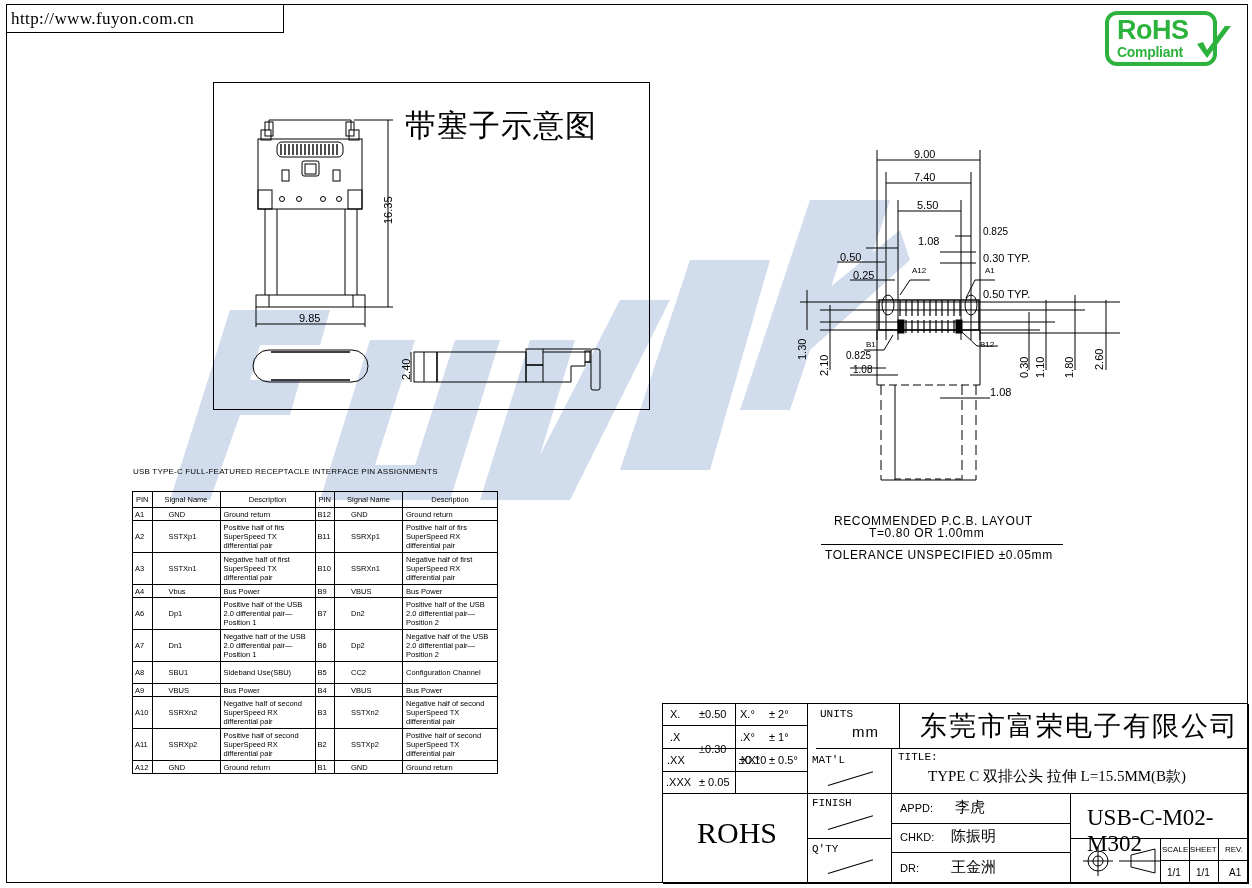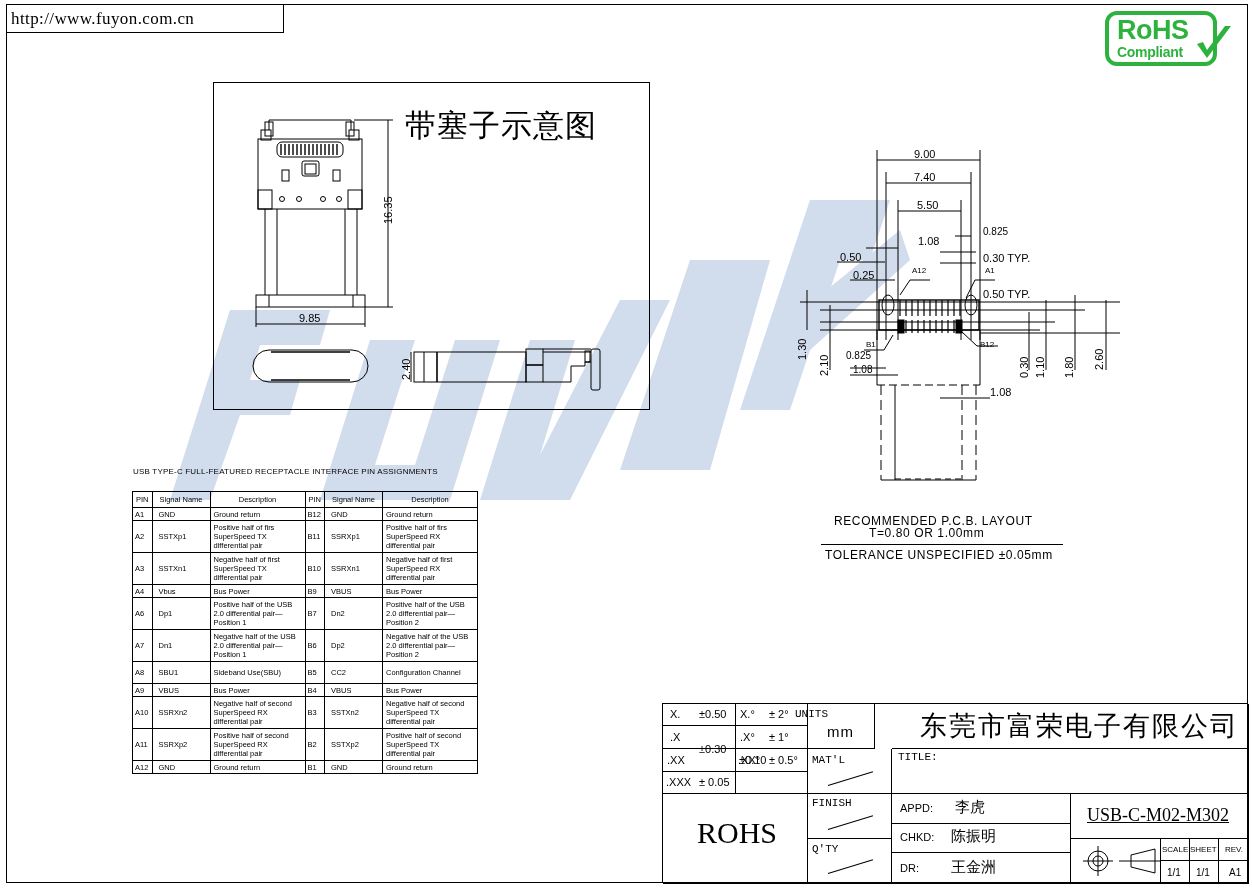--- a/index.html
+++ b/index.html
@@ -13,21 +13,21 @@
   .rohs-check { position:absolute; left:1195px; top:22px; width:38px; height:40px; }
   .plug-box { position:absolute; left:213px; top:82px; width:437px; height:328px; border:1px solid #000; box-sizing:border-box; }
   .plug-title { position:absolute; left:405px; top:105px; font-family:"Liberation Serif", serif; font-size:31px; letter-spacing:1px; }
   .dim { font-family:"Liberation Sans", sans-serif; font-size:11px; position:absolute; white-space:nowrap; }
   .dim-v { transform:rotate(-90deg); transform-origin:left top; }
   .pin-heading { position:absolute; left:133px; top:467px; font-size:8px; letter-spacing:0.2px; }
   table.pins { position:absolute; left:132px; top:491px; border-collapse:collapse; font-size:7.5px; line-height:9px; }
   table.pins th, table.pins td { border:1px solid #000; padding:1px 3px; vertical-align:middle; text-align:left; }
   table.pins th { font-weight:normal; text-align:center; height:13px; }
   table.pins td.pin { width:14px; padding:1px 2px; }
-  table.pins td.sig { width:48px; padding-left:6px; }
+  table.pins td.sig { width:48px; padding-left:16px; }
   table.pins td.desc { width:88px;margin-left:36px; }
   .pcb-caption { position:absolute; font-size:12px; letter-spacing:0.6px; white-space:nowrap; }
   .watermark { position:absolute; left:150px; top:170px; width:760px; height:360px; pointer-events:none; }
   
   .tb { position:absolute; left:662px; top:703px; width:586px; height:180px; border-top:1px solid #000; border-left:1px solid #000; box-sizing:border-box; }
   .cell { position:absolute; border-right:1px solid #000; border-bottom:1px solid #000; box-sizing:border-box; font-size:11px; }
   .tol { font-size:11px; }
   .mono { font-family:"Liberation Mono", monospace; }
   .serif { font-family:"Liberation Serif", serif; }
   .slash { position:absolute; height:1px; background:#000; transform-origin:left center; }
@@ -391,34 +391,35 @@
   <div class="cell tol" style="left:73px;top:45px;width:72px;height:23px;">
     <span class="abs" style="left:2px;top:5px;">.XX°</span>
     <span class="abs" style="left:33px;top:5px;">± 0.5°</span>
   </div>
   <div class="cell tol" style="left:0;top:68px;width:73px;height:22px;">
     <span class="abs" style="left:3px;top:4px;">.XXX</span>
     <span class="abs" style="left:36px;top:4px;">± 0.05</span>
   </div>
   <div class="cell" style="left:73px;top:68px;width:72px;height:22px;"></div>
 
-  <div class="cell" style="left:128px;top:0;width:84px;height:45px;">
+  <div class="cell" style="left:153px;top:0;width:84px;height:45px;">
     <span class="abs mono" style="left:4px;top:4px;font-size:11px;">UNITS</span>
     <span class="abs" style="left:36px;top:19px;font-size:15px;letter-spacing:1px;">mm</span>
   </div>
   <div class="cell" style="left:145px;top:45px;width:84px;height:45px;">
     <span class="abs mono" style="left:4px;top:5px;font-size:11px;">MAT'L</span>
     <div class="slash" style="left:20px;top:36px;width:47px;transform:rotate(-17deg);"></div>
   </div>
 
   <div class="cell" style="left:229px;top:0;width:357px;height:45px;">
     <span class="abs serif" style="left:28px;top:4px;font-size:27px;letter-spacing:2px;">东莞市富荣电子有限公司</span>
   </div>
   <div class="cell" style="left:229px;top:45px;width:357px;height:45px;">
     <span class="abs mono" style="left:6px;top:2px;font-size:11px;">TITLE:</span>
+    <span class="abs serif" style="left:36px;top:18px;font-size:15px;">TYPE C 双排公头 拉伸 L=15.5MM(B款)</span>
   </div>
 
   <div class="cell" style="left:0;top:90px;width:145px;height:90px;">
     <span class="abs serif" style="left:34px;top:22px;font-size:30px;">ROHS</span>
   </div>
 
   <div class="cell" style="left:145px;top:90px;width:84px;height:45px;">
     <span class="abs mono" style="left:4px;top:3px;font-size:11px;">FINISH</span>
     <div class="slash" style="left:20px;top:35px;width:47px;transform:rotate(-17deg);"></div>
   </div>
@@ -434,21 +435,21 @@
   <div class="cell" style="left:229px;top:120px;width:179px;height:29px;">
     <span class="abs" style="left:8px;top:7px;font-size:11px;">CHKD:</span>
     <span class="abs serif" style="left:59px;top:3px;font-size:15px;">陈振明</span>
   </div>
   <div class="cell" style="left:229px;top:149px;width:179px;height:31px;">
     <span class="abs" style="left:8px;top:9px;font-size:11px;">DR:</span>
     <span class="abs serif" style="left:59px;top:5px;font-size:15px;">王金洲</span>
   </div>
 
   <div class="cell" style="left:408px;top:90px;width:178px;height:45px;">
-    <span class="abs serif" style="left:16px;top:11px;font-size:18px;text-decoration:underline;">USB-C-M02-M302</span>
+    <span class="abs serif" style="left:16px;top:11px;font-size:23px;">USB-C-M02-M302</span>
   </div>
 
   <div class="cell" style="left:408px;top:135px;width:90px;height:45px;">
     <svg class="abs" style="left:0;top:0;" width="90" height="45">
       <g stroke="#000" fill="none" stroke-width="1">
         <circle cx="27" cy="22" r="10"></circle>
           <circle cx="27" cy="22" r="5"></circle>
         <line x1="12" y1="22" x2="42" y2="22"></line>
           <line x1="27" y1="7" x2="27" y2="37"></line>
         <polygon points="60,16 84,10 84,34 60,28"></polygon>

